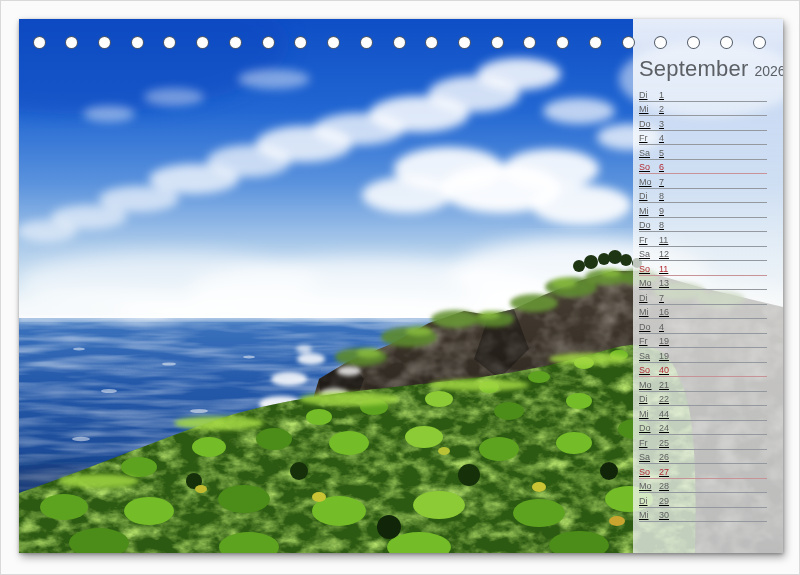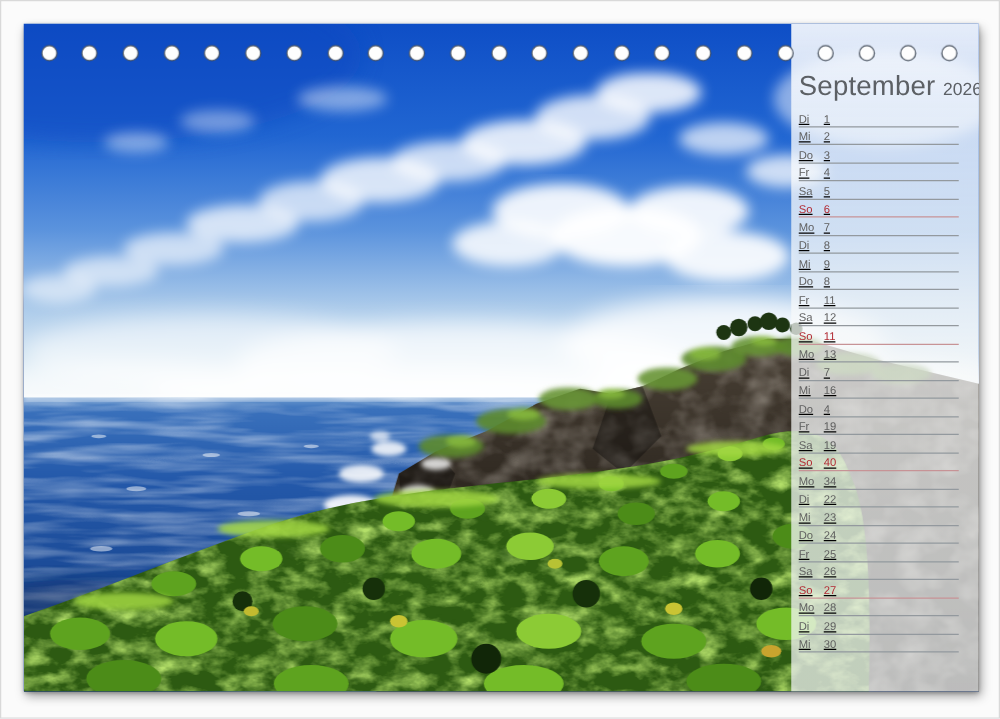--- a/index.html
+++ b/index.html
@@ -340,29 +340,29 @@
           <div class="day-row">
     <span class="dw">Sa</span>
     <span class="dn">19</span>
   </div>
           <div class="day-row sun">
     <span class="dw">So</span>
     <span class="dn">40</span>
   </div>
           <div class="day-row">
     <span class="dw">Mo</span>
-    <span class="dn">34</span>
+    <span class="dn">21</span>
   </div>
           <div class="day-row">
     <span class="dw">Di</span>
     <span class="dn">22</span>
   </div>
           <div class="day-row">
     <span class="dw">Mi</span>
-    <span class="dn">23</span>
+    <span class="dn">44</span>
   </div>
           <div class="day-row">
     <span class="dw">Do</span>
     <span class="dn">24</span>
   </div>
           <div class="day-row">
     <span class="dw">Fr</span>
     <span class="dn">25</span>
   </div>
           <div class="day-row">

